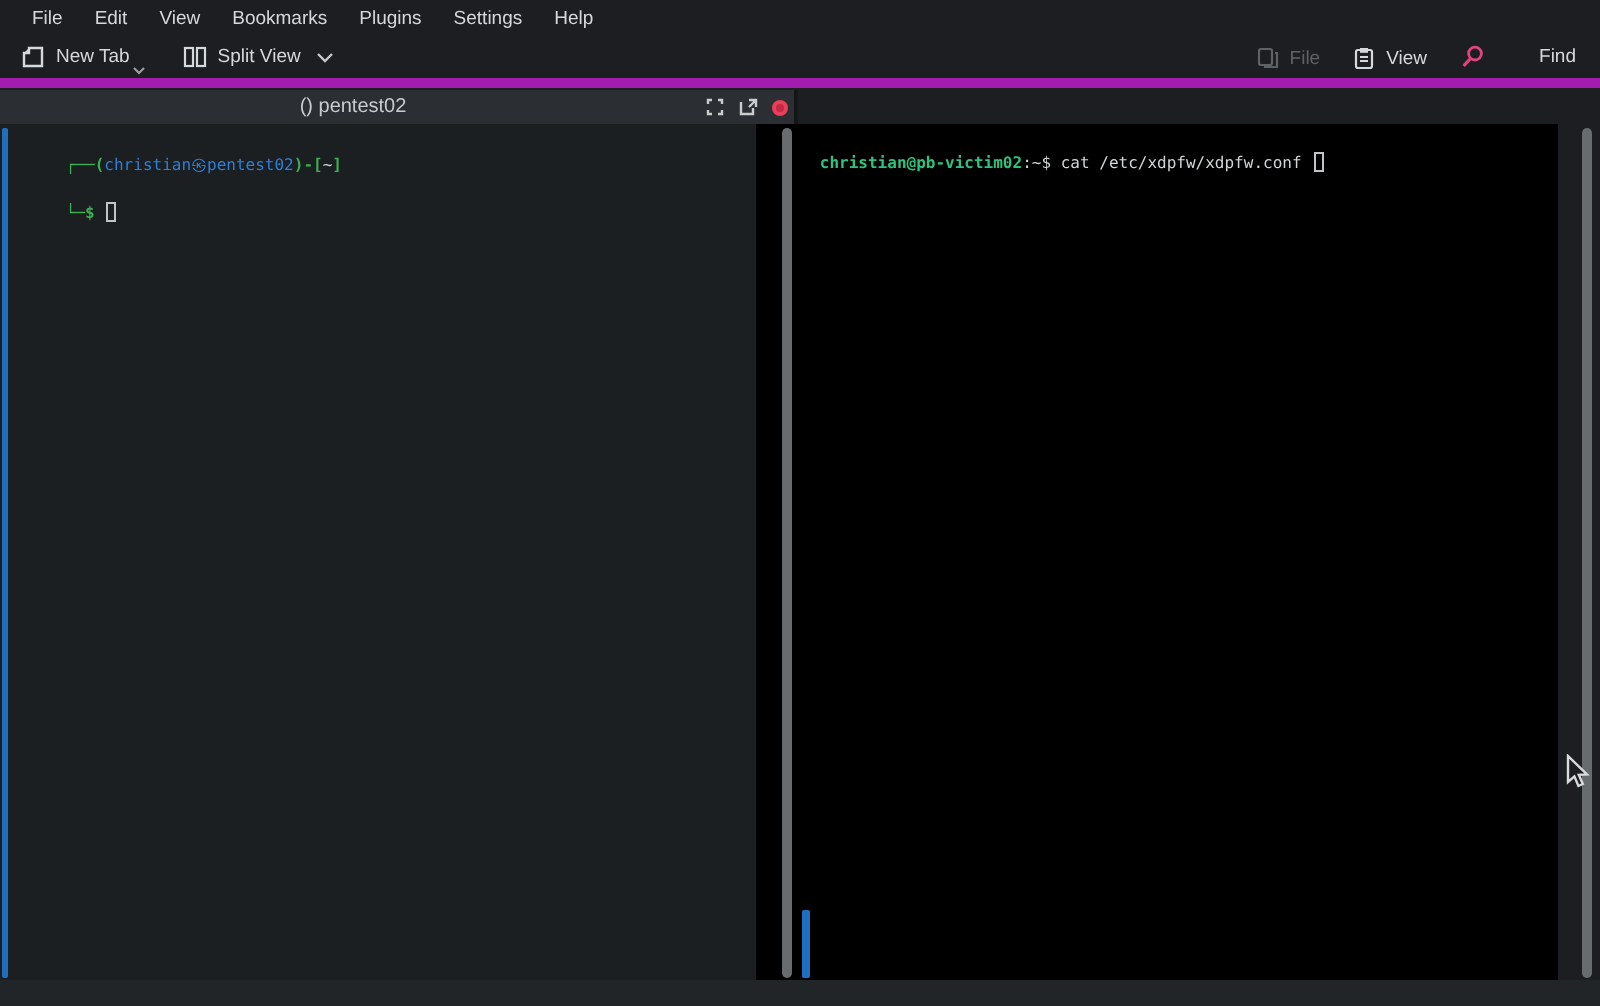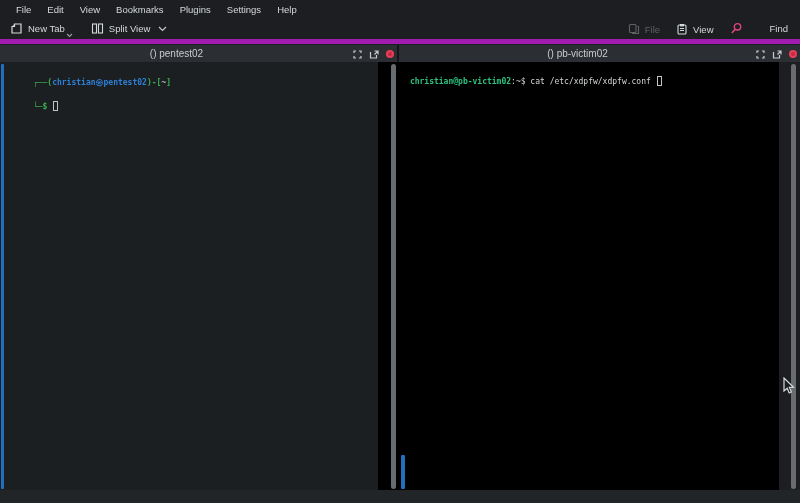--- a/index.html
+++ b/index.html
@@ -40,21 +40,21 @@
           font-family:"DejaVu Sans Mono", monospace; font-size:8px; line-height:12px;
           color:#d2d6d8; }
   .term.left  { left:0;   width:397px; }
   .term.right { left:378px; width:401px; background:#000000; }
   .pane-gap { position:absolute; left:397px; top:45px; width:2px; height:445px; background:#131517; }
 
   .term .content { position:absolute; left:4px; top:3px; white-space:pre; }
   .term.right .content { left:3px; top:2px; }
 
   .c-green { color:#3db050; font-weight:bold; }
-  .c-blue  { color:#2e7fd6; font-weight:bold; }
+  .c-blue  { color:#2e7fd6; font-weight:normal; }
   .c-teal  { color:#2ec27e; font-weight:bold; }
   .c-fg    { color:#d2d6d8; }
   .cursor-hollow { display:inline-block; width:5px; height:10px; border:1px solid #c0c4c6;
                    vertical-align:-2px; margin-left:1px; }
 
   
   .hl-strip { position:absolute; width:3px; background:#1f6fbe; border-radius:1px; }
   .hl-left  { left:1px; top:64px; height:425px; }
   .hl-right { left:401px; top:455px; height:34px; width:4px; }
   .sbar { position:absolute; width:5px; border-radius:3px; background:#686c6f; top:64px; height:425px; }
@@ -156,37 +156,20 @@
       <span>
         <svg width="10" height="9" viewBox="0 0 10 9">
             <path d="M1.5 2 L1.5 8 L7.5 8 L7.5 5" fill="none" stroke="#c9cccf" stroke-width="1.2"></path>
             <path d="M5.5 1 L9 1 L9 4.5 M9 1 L5.5 4.5" fill="none" stroke="#c9cccf" stroke-width="1.2"></path>
           </svg>
       </span>
       <span class="close-dot"></span>
     </span>
   </div>
 
-  <div class="titlebar right">
-    <span class="tb-title">() pb-victim02</span>
-    <span class="tb-icons">
-      <span>
-        <svg width="9" height="9" viewBox="0 0 9 9">
-            <path d="M1 3 L1 1 L3 1 M6 1 L8 1 L8 3 M8 6 L8 8 L6 8 M3 8 L1 8 L1 6" fill="none" stroke="#c9cccf" stroke-width="1.2"></path>
-          </svg>
-      </span>
-      <span>
-        <svg width="10" height="9" viewBox="0 0 10 9">
-            <path d="M1.5 2 L1.5 8 L7.5 8 L7.5 5" fill="none" stroke="#c9cccf" stroke-width="1.2"></path>
-            <path d="M5.5 1 L9 1 L9 4.5 M9 1 L5.5 4.5" fill="none" stroke="#c9cccf" stroke-width="1.2"></path>
-          </svg>
-      </span>
-      <span class="close-dot"></span>
-    </span>
-  </div>
 
   <div class="pane-gap"></div>
 
   <div class="term left">
     <div class="content">
       <span class="c-green">┌──(</span><span class="c-blue">christian㉿pentest02</span><span class="c-green">)-[</span><span class="c-fg">~</span><span class="c-green">]</span><br>
       <span class="c-green">└─$</span><span> </span><span class="cursor-hollow"></span>
     </div>
   </div>
 

